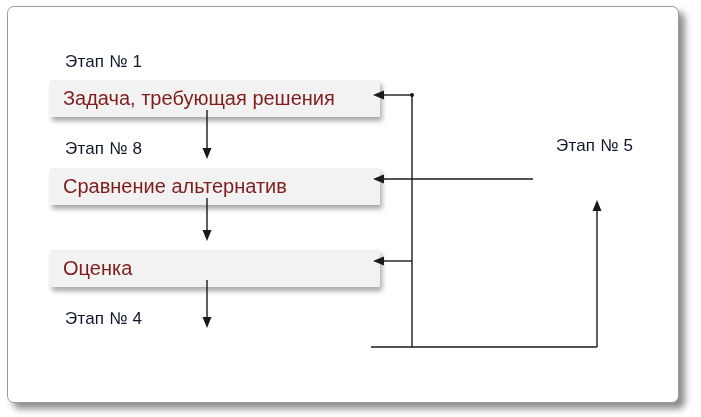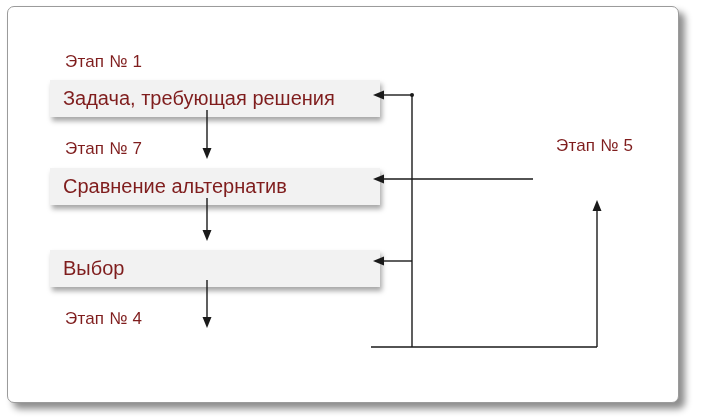--- a/index.html
+++ b/index.html
@@ -19,21 +19,21 @@
     width: 670px;
     height: 395px;
     background: #ffffff;
     border: 1.5px solid #9b9b9b;
     border-radius: 7px;
     box-shadow: 6px 6px 7px rgba(0,0,0,0.45);
   }
   .stage-label {
     position: absolute;
     font-size: 17px;
-    color: #7f1d1d;
+    color: #0f172a;
     white-space: nowrap;
     letter-spacing: 0.2px;
   }
   .flow-box {
     position: absolute;
     background: #f2f2f2;
     box-shadow: 2px 4px 5px rgba(0,0,0,0.35);
     font-size: 20px;
     color: #7f1d1d;
     white-space: nowrap;
@@ -62,27 +62,27 @@
   }
   svg .ln { stroke: #1a1a1a; stroke-width: 1.4; fill: none; }
   svg .hd { fill: #1a1a1a; stroke: none; }
 </style>
 </head>
 <body>
 
 <div class="frame">
 
   <div class="stage-label label-1">Этап № 1</div>
-  <div class="stage-label label-2">Этап № 7</div>
+  <div class="stage-label label-2">Этап № 8</div>
   <div class="stage-label label-4">Этап № 4</div>
   <div class="stage-label label-5">Этап № 5</div>
 
   <div class="flow-box box-1">Задача, требующая решения</div>
   <div class="flow-box box-2">Сравнение альтернатив</div>
-  <div class="flow-box box-3">Выбор</div>
+  <div class="flow-box box-3">Оценка</div>
 
 </div>
 
 <svg class="connectors" viewBox="0 0 701 417" xmlns="http://www.w3.org/2000/svg">
 
   <g>
     <line class="ln" x1="207" y1="110" x2="207" y2="149"></line>
     <polygon class="hd" points="207,159 202.5,148 211.5,148"></polygon>
   </g>
 

